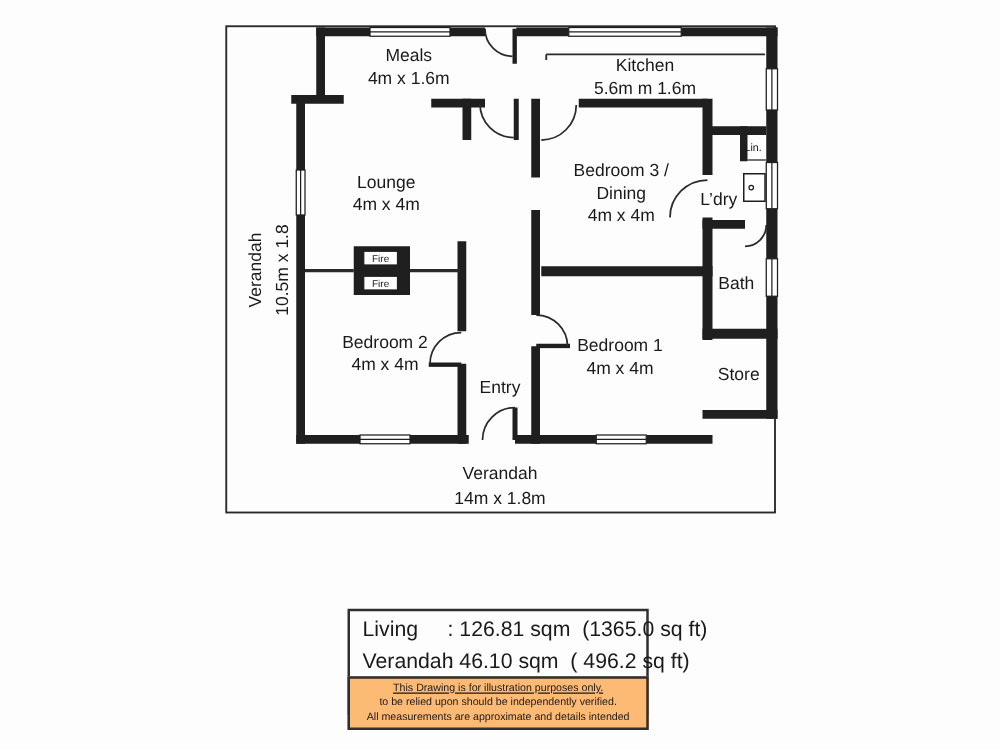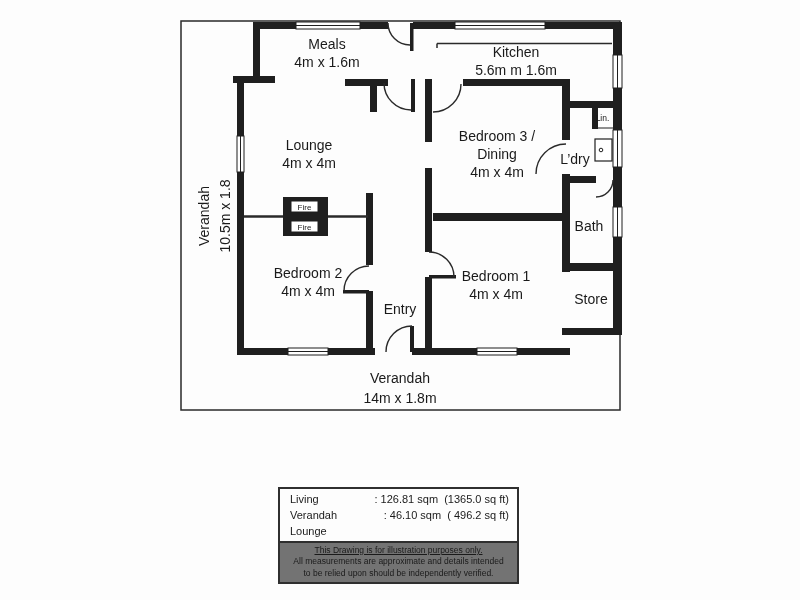--- a/index.html
+++ b/index.html
@@ -5,26 +5,26 @@
   html,body{margin:0;padding:0;background:#ffffff;}
   .page{position:relative;width:800px;height:600px;background:#fdfdfd;overflow:hidden;
         font-family:"Liberation Sans", sans-serif;color:#1a1a1a;}
   .plan-wrap{position:absolute;left:0;top:0;width:800px;height:470px;}
   svg text{fill:#1a1a1a;}
   .room-label{font-size:14px;font-family:"Liberation Sans",sans-serif;}
   .small-label{font-size:8.5px;font-family:"Liberation Sans",sans-serif;}
   .fire-label{font-size:8px;font-family:"Liberation Sans",sans-serif;}
   .legend{position:absolute;left:278px;top:487px;width:241px;box-sizing:border-box;
           border:2px solid #2f2f2f;padding:3px 8px 4px 10px;background:#fdfdfd;}
-  .legend-row{display:flex;font-size:11px;line-height:1.45;}
+  .legend-row{display:flex;font-size:17px;line-height:1.45;}
   .legend-label{width:68px;flex:none;}
   .legend-value{flex:1;white-space:pre;text-align:right;}
   .legend-row.underline .legend-value{}
   .disclaimer{position:absolute;left:278px;top:541px;width:241px;box-sizing:border-box;
-              border:2px solid #2f2f2f;background:#737373;text-align:center;
+              border:2px solid #2f2f2f;background:#fdba74;text-align:center;
               font-size:8.5px;line-height:1.35;padding:2px 2px 3px 2px;}
   .disclaimer .u{text-decoration:underline;}
   .wall{fill:#1f1f1f;}
   .thinline{stroke:#2a2a2a;stroke-width:1.5;fill:none;}
   .arc{stroke:#2a2a2a;stroke-width:1.4;fill:none;}
   .winbox{fill:#ffffff;stroke:#1f1f1f;stroke-width:1;}
   .winline{stroke:#1f1f1f;stroke-width:1;}
 </style>
 </head>
 <body>
@@ -209,17 +209,17 @@
       <span class="legend-label">Verandah</span>
       <span class="legend-value">: 46.10 sqm  ( 496.2 sq ft)</span>
     </div>
     <div class="legend-row">
       <span class="legend-label">Lounge</span>
     </div>
   </div>
 
   <div class="disclaimer">
     <div class="u">This Drawing is for illustration purposes only.</div>
+    <div>to be relied upon should be independently verified.</div>
     <div>All measurements are approximate and details intended</div>
-    <div>to be relied upon should be independently verified.</div>
   </div>
 
 </div>
 
 </body></html>

